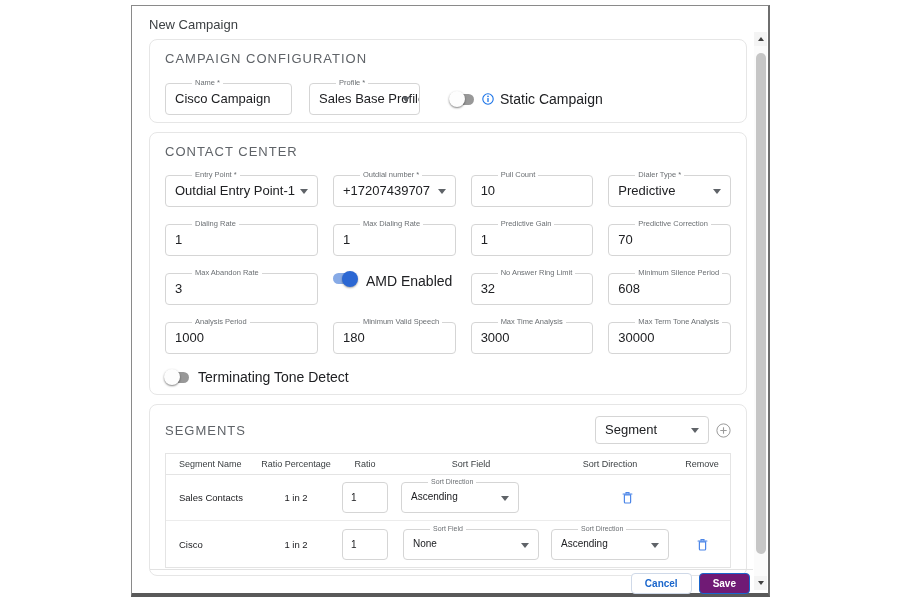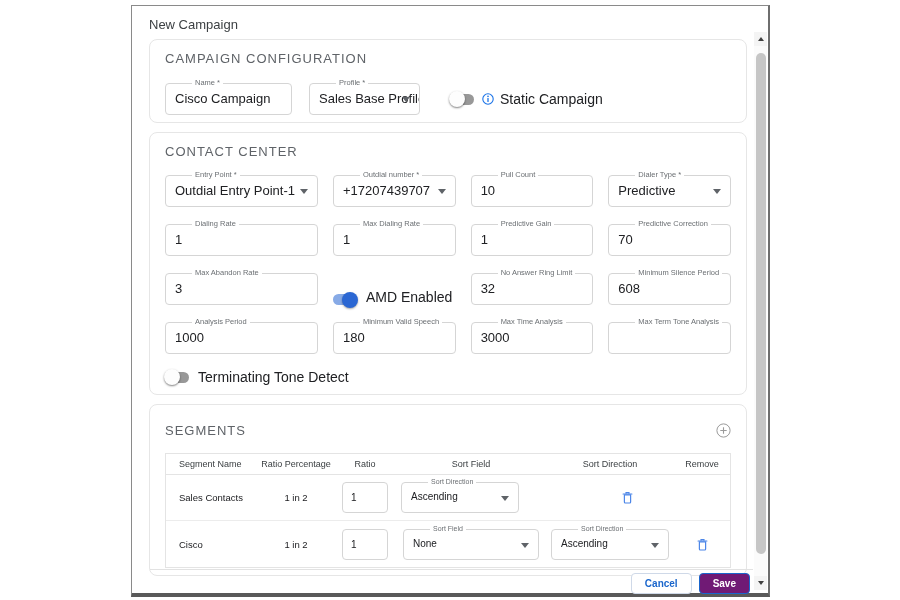--- a/index.html
+++ b/index.html
@@ -40,21 +40,21 @@
                       background:#fdfdfd; box-shadow:0 1px 2px rgba(0,0,0,.5); }
   .switch.on { background:#87aae6; }
   .switch.on .knob { position:absolute; right:-1px; top:-2.5px; width:16px; height:16px; border-radius:50%;
                      background:#2b67d3; box-shadow:0 1px 2px rgba(0,0,0,.35); }
   .tgl-label { font-size:14px; color:#202124; margin-left:9px; }
 
   .icon { display:inline-flex; align-items:center; justify-content:center; flex:none; }
 
   
   .cc-grid { display:grid; grid-template-columns:repeat(4, 1fr); column-gap:15px; row-gap:17px; margin-top:16px; }
-  .toggle-cell { display:flex; align-items:flex-end; height:32px; }
+  .toggle-cell { display:flex; align-items:flex-start; height:32px; }
   .tone-row { margin-top:15px; display:flex; align-items:center; }
 
   
   .seg-head { display:flex; align-items:center; justify-content:space-between; height:28px; }
   .seg-add { display:flex; align-items:center; }
   .seg-select { width:114px; height:28px; }
   .seg-select .val { line-height:25px; }
   .seg-select::after { top:11px; }
 
   .tbl { margin-top:9px; border:1px solid #e4e4e4; }
@@ -200,35 +200,39 @@
           <div class="fld plain">
             <span class="lbl">Minimum Valid Speech</span>
             <span class="val">180</span>
           </div>
           <div class="fld plain">
             <span class="lbl">Max Time Analysis</span>
             <span class="val">3000</span>
           </div>
           <div class="fld plain">
             <span class="lbl">Max Term Tone Analysis</span>
+            <span class="val">30000</span>
           </div>
         </div>
 
         <div class="tone-row">
           <span class="switch off">
               <span class="knob"></span>
             </span>
           <span class="tgl-label">Terminating Tone Detect</span>
         </div>
       </section>
 
       <section class="card card3">
         <div class="seg-head">
           <div class="sec-title">SEGMENTS</div>
           <div class="seg-add">
+            <div class="fld sel seg-select">
+              <span class="val">Segment</span>
+            </div>
             <span class="icon" style="margin-left:7px;">
               <svg width="15" height="15" viewBox="0 0 15 15">
                 <circle cx="7.5" cy="7.5" r="6.6" fill="none" stroke="#9a9a9a" stroke-width="1"></circle>
                 <path d="M7.5 4.3v6.4 M4.3 7.5h6.4" stroke="#9a9a9a" stroke-width="1.1"></path>
               </svg>
             </span>
           </div>
         </div>
 
         <div class="tbl">

